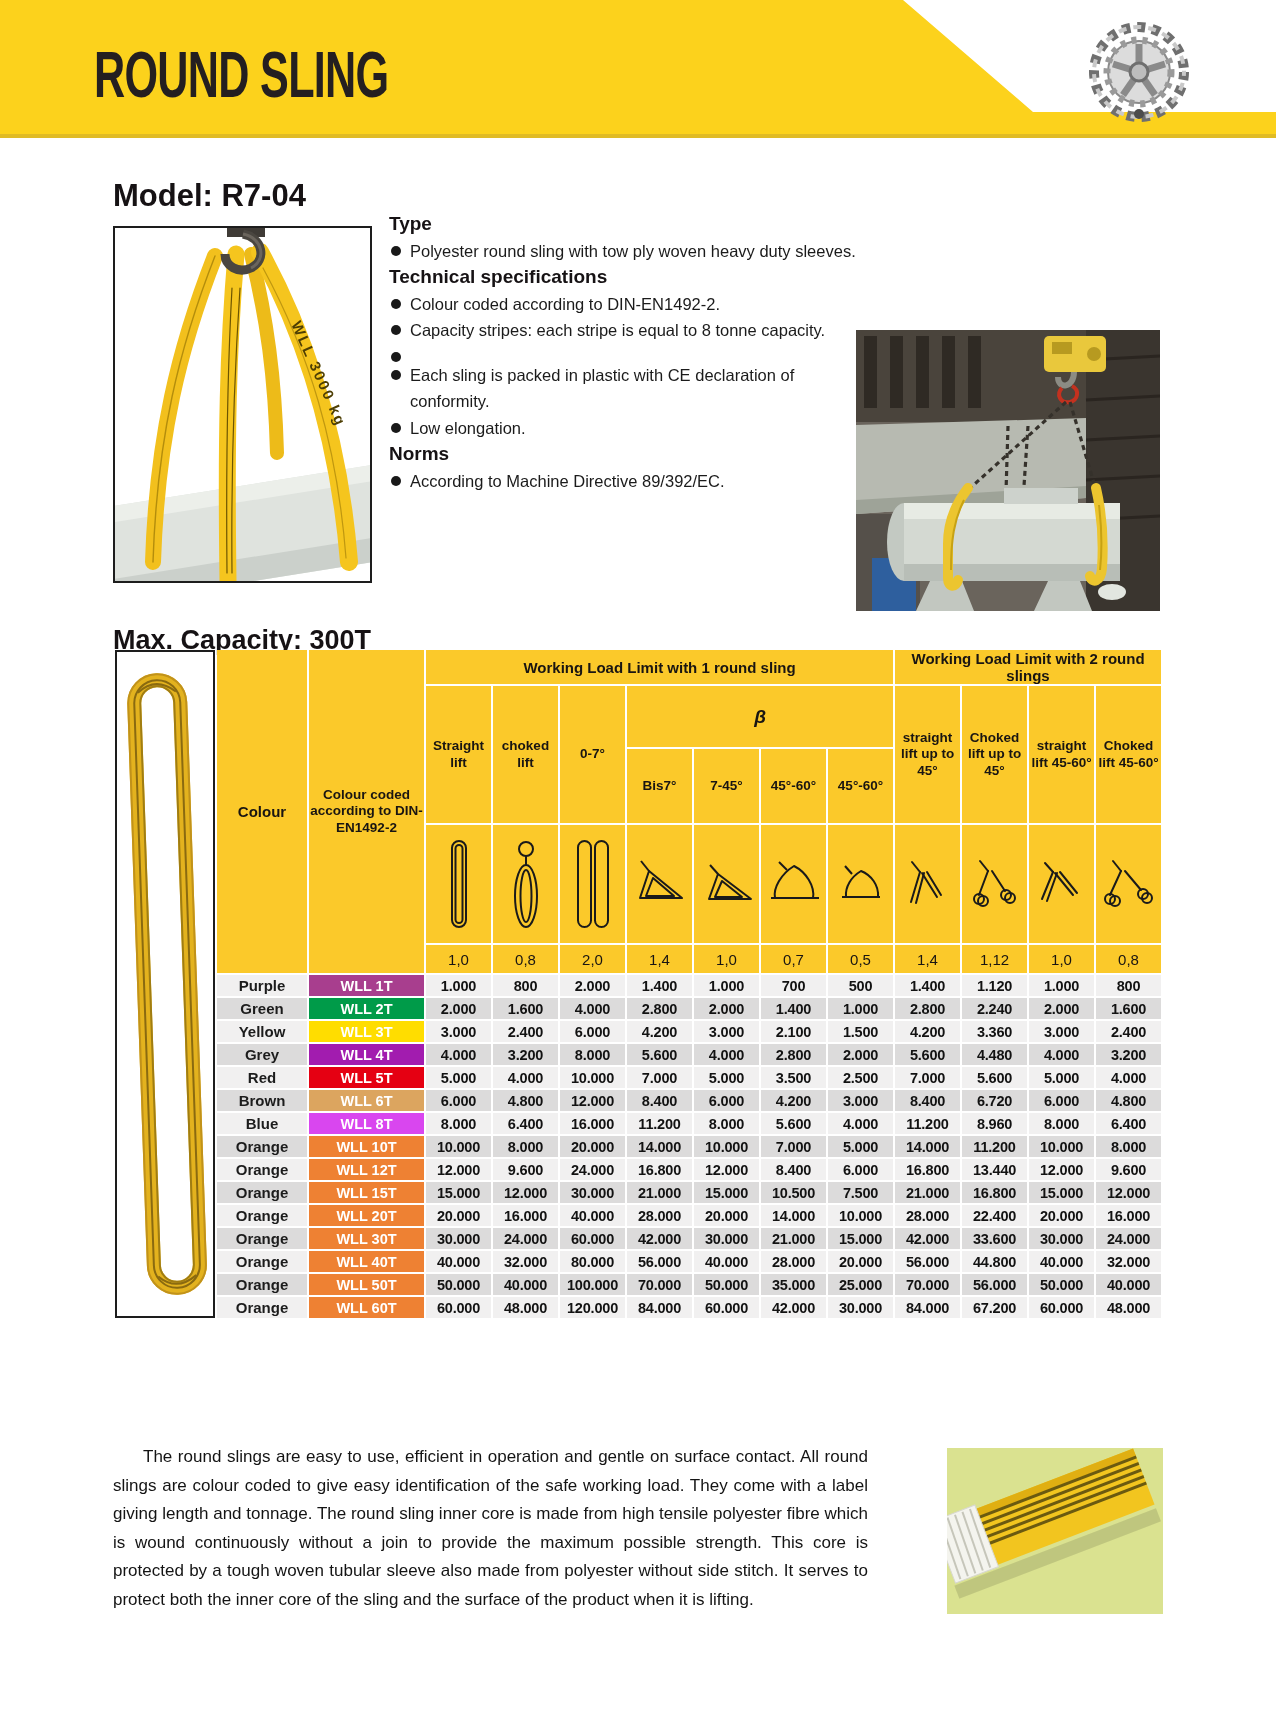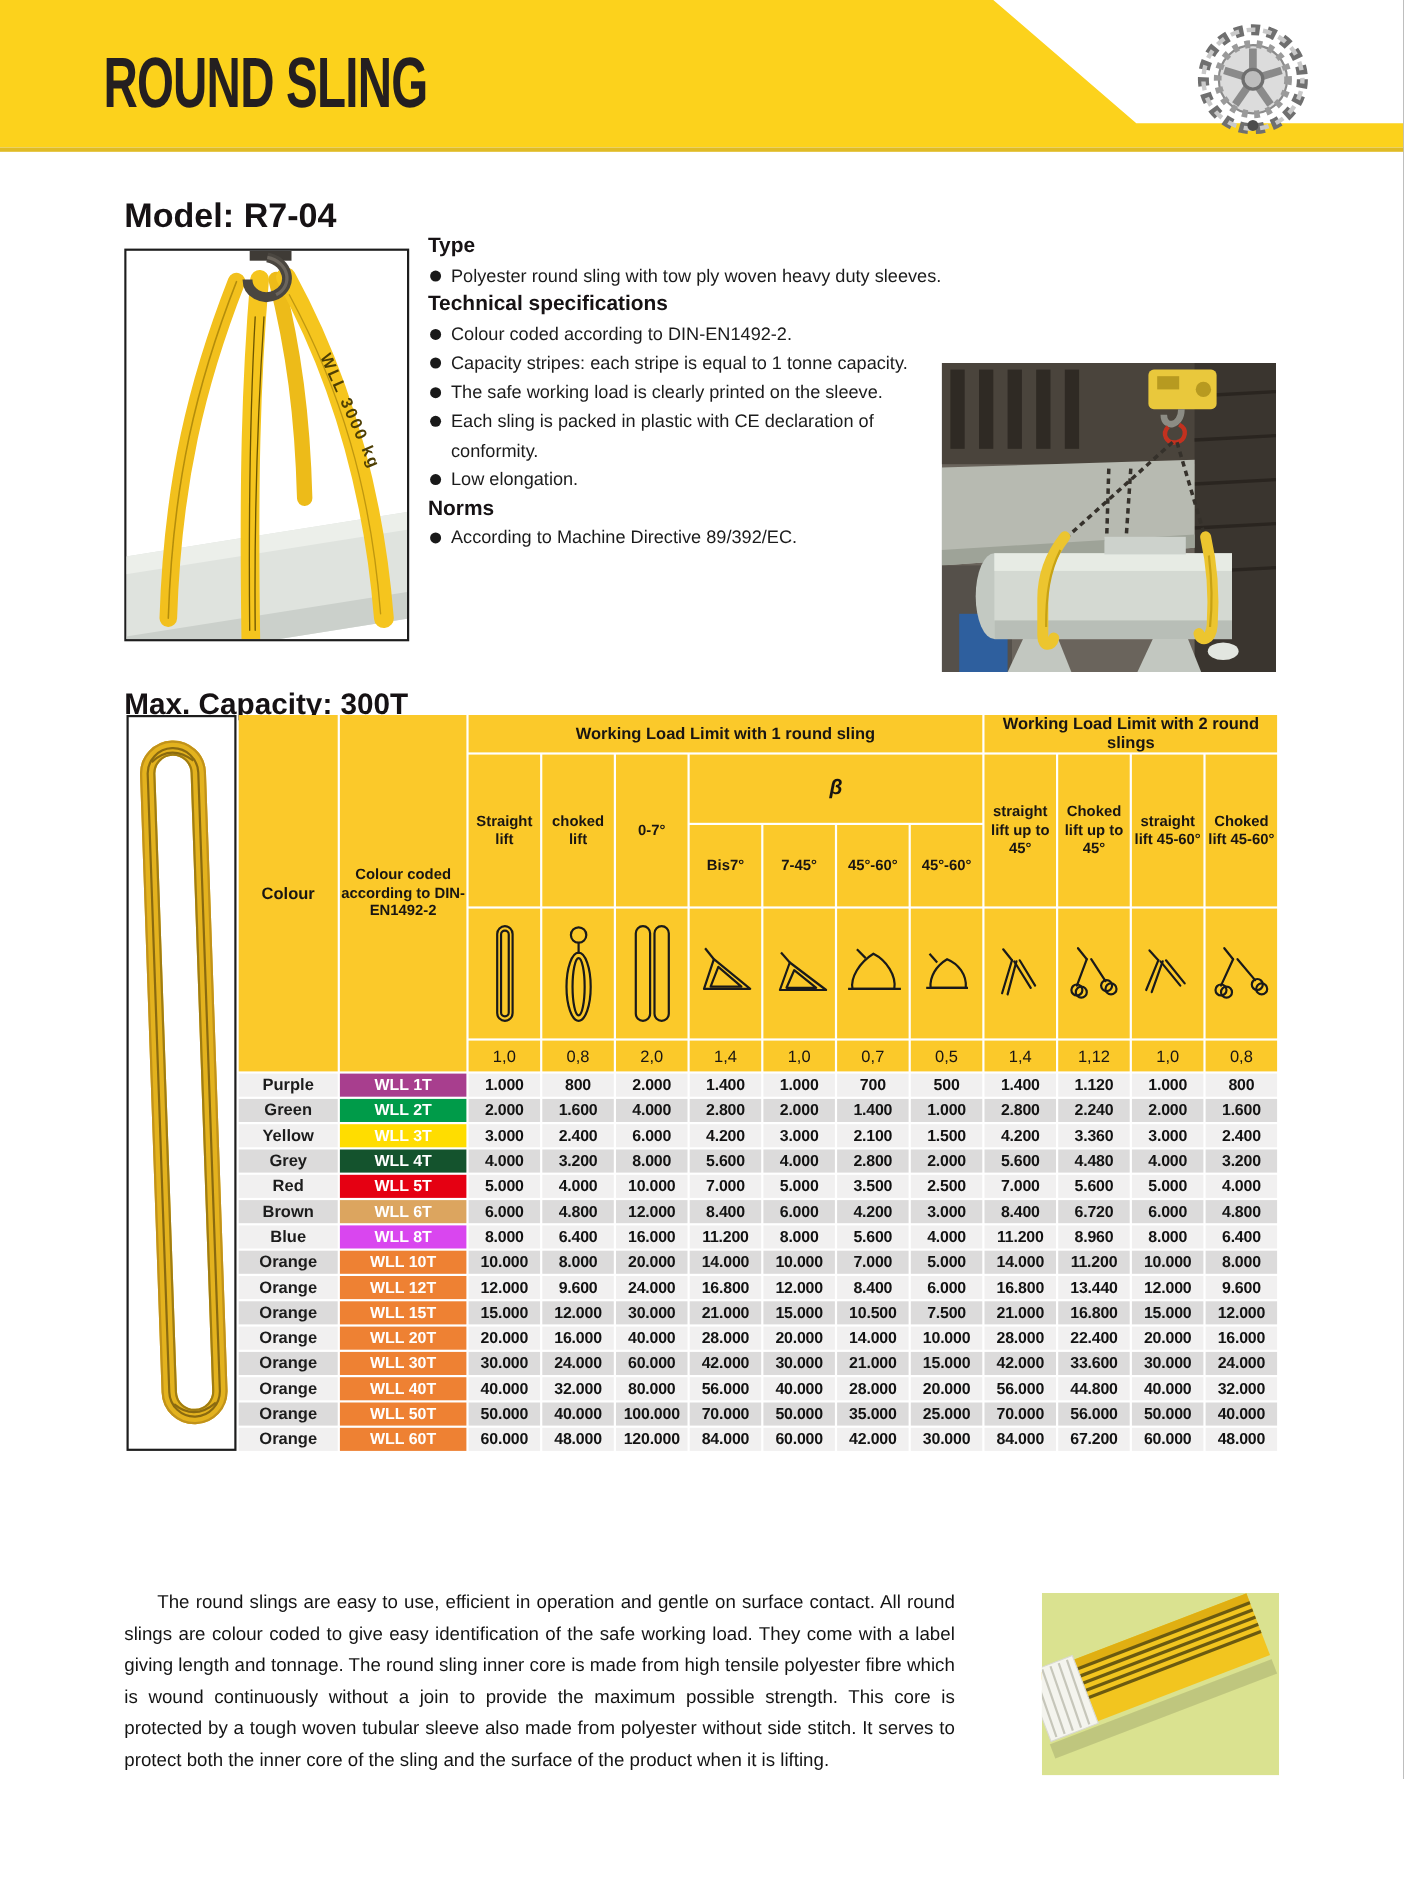--- a/index.html
+++ b/index.html
@@ -119,25 +119,24 @@
         <span class="dot"></span>
         <span>Polyester round sling with tow ply woven heavy duty sleeves.</span>
       </div>
       <div class="spec-heading">Technical specifications</div>
       <div class="spec-bullet">
         <span class="dot"></span>
         <span>Colour coded according to DIN-EN1492-2.</span>
       </div>
       <div class="spec-bullet">
         <span class="dot"></span>
-        <span>Capacity stripes: each stripe is equal to 1 tonne capacity.</span>
+        <span>Capacity stripes: each stripe is equal to 8 tonne capacity.</span>
       </div>
       <div class="spec-bullet">
         <span class="dot"></span>
-        <span>The safe working load is clearly printed on the sleeve.</span>
       </div>
       <div class="spec-bullet">
         <span class="dot"></span>
         <span>Each sling is packed in plastic with CE declaration of conformity.</span>
       </div>
       <div class="spec-bullet">
         <span class="dot"></span>
         <span>Low elongation.</span>
       </div>
       <div class="spec-heading">Norms</div>
@@ -402,21 +401,21 @@
           <td class="val">3.000</td>
           <td class="val">2.100</td>
           <td class="val">1.500</td>
           <td class="val">4.200</td>
           <td class="val">3.360</td>
           <td class="val">3.000</td>
           <td class="val">2.400</td>
         </tr>
         <tr class="data-row even">
           <td class="colour-name">Grey</td>
-          <td class="chip-cell" style="background:#14532d">WLL 4T</td>
+          <td class="chip-cell" style="background:#a21caf">WLL 4T</td>
           <td class="val">4.000</td>
           <td class="val">3.200</td>
           <td class="val">8.000</td>
           <td class="val">5.600</td>
           <td class="val">4.000</td>
           <td class="val">2.800</td>
           <td class="val">2.000</td>
           <td class="val">5.600</td>
           <td class="val">4.480</td>
           <td class="val">4.000</td>

